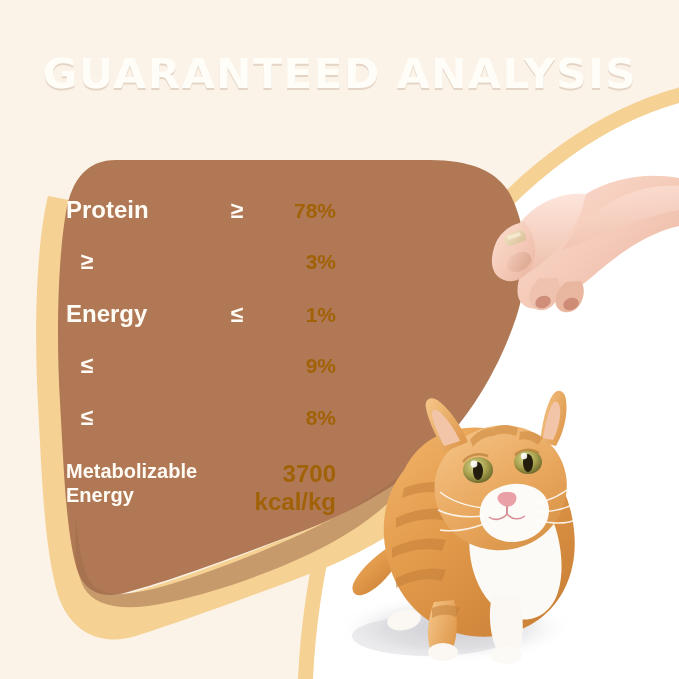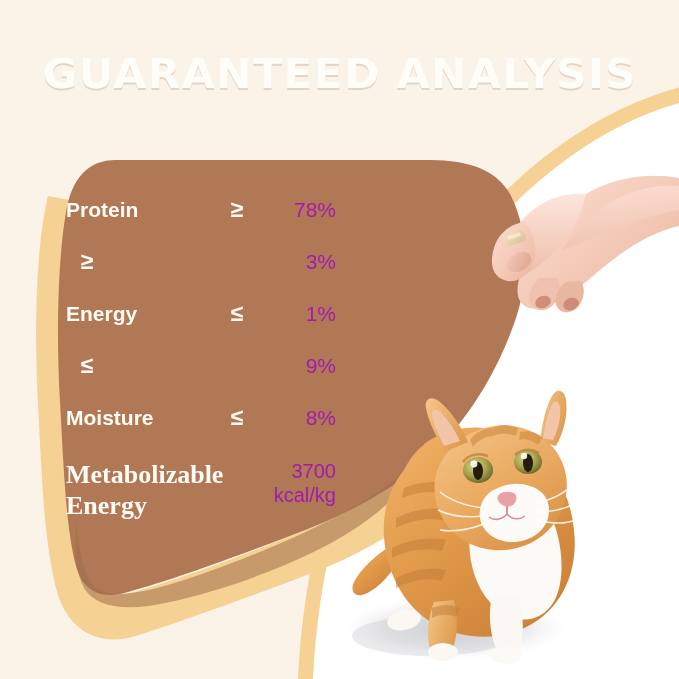--- a/index.html
+++ b/index.html
@@ -59,44 +59,44 @@
     align-items: baseline;
     height: 52px;
   }
   .row.energy {
     height: auto;
     align-items: flex-start;
     margin-top: 4px;
   }
   .cell-label {
     flex: 0 0 150px;
-    font-size: 21px;
+    font-size: 24px;
     font-weight: 600;
     color: #FFFCF6;
     line-height: 1.18;
     white-space: pre-line;
   }
   .cell-op {
     flex: 0 0 42px;
     font-size: 23px;
     font-weight: 700;
     color: #FFFCF6;
     text-align: center;
   }
   .cell-value {
     flex: 1 1 auto;
     font-size: 21px;
-    font-weight: 400;
-    color: #a21caf;
+    font-weight: 700;
+    color: #a16207;
     text-align: right;
     line-height: 1.18;
     white-space: pre-line;
   }
-  .row.energy .cell-label { flex: 0 0 158px; font-size: 26px; font-family: Liberation Serif, serif; }
-  .row.energy .cell-value { font-size: 20px; }
+  .row.energy .cell-label { flex: 0 0 158px; font-size: 20px; }
+  .row.energy .cell-value { font-size: 24px; }
 </style>
 </head>
 <body>
 
 <div id="stage">
 
   <svg id="art" viewBox="0 0 679 679" xmlns="http://www.w3.org/2000/svg">
     <defs>
 
       <linearGradient id="skinG" x1="0" y1="0" x2="1" y2="1">
@@ -363,21 +363,20 @@
       <div class="cell-op">≤</div>
       <div class="cell-value">1%</div>
     </div>
 
     <div class="row">
       <div class="cell-op">≤</div>
       <div class="cell-value">9%</div>
     </div>
 
     <div class="row">
-      <div class="cell-label">Moisture</div>
       <div class="cell-op">≤</div>
       <div class="cell-value">8%</div>
     </div>
 
     <div class="row energy">
       <div class="cell-label">Metabolizable
 Energy</div>
       <div class="cell-value">3700
 kcal/kg</div>
     </div>

